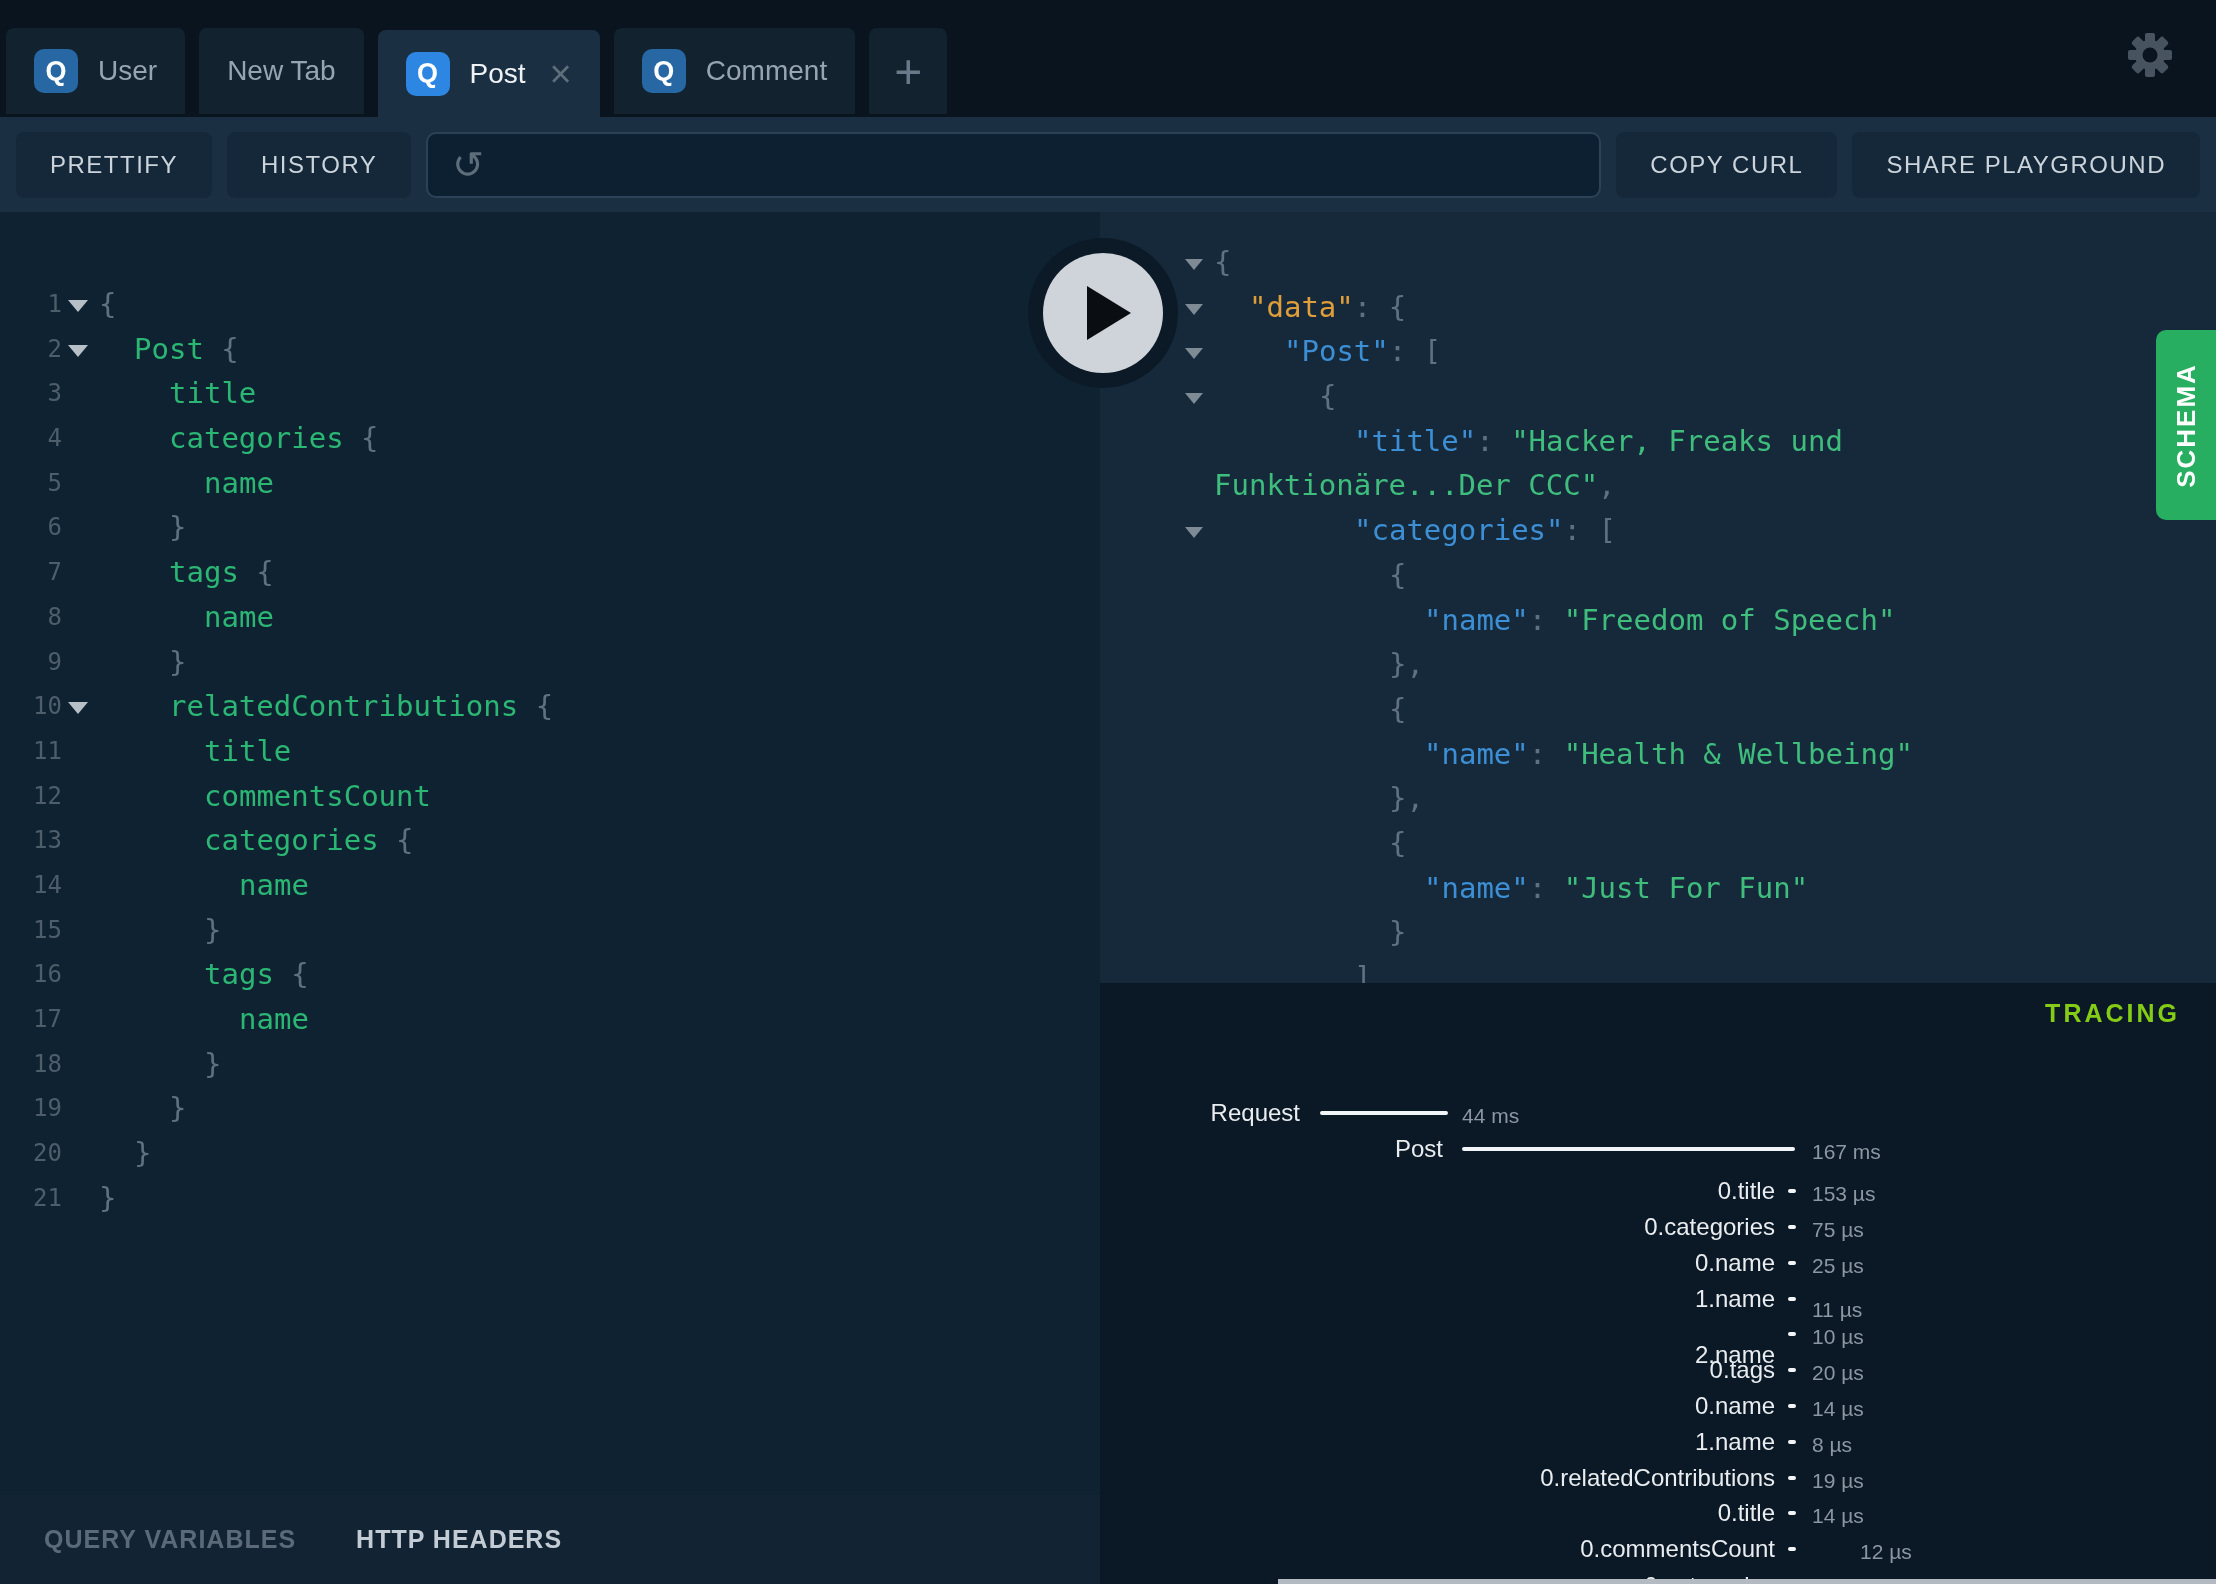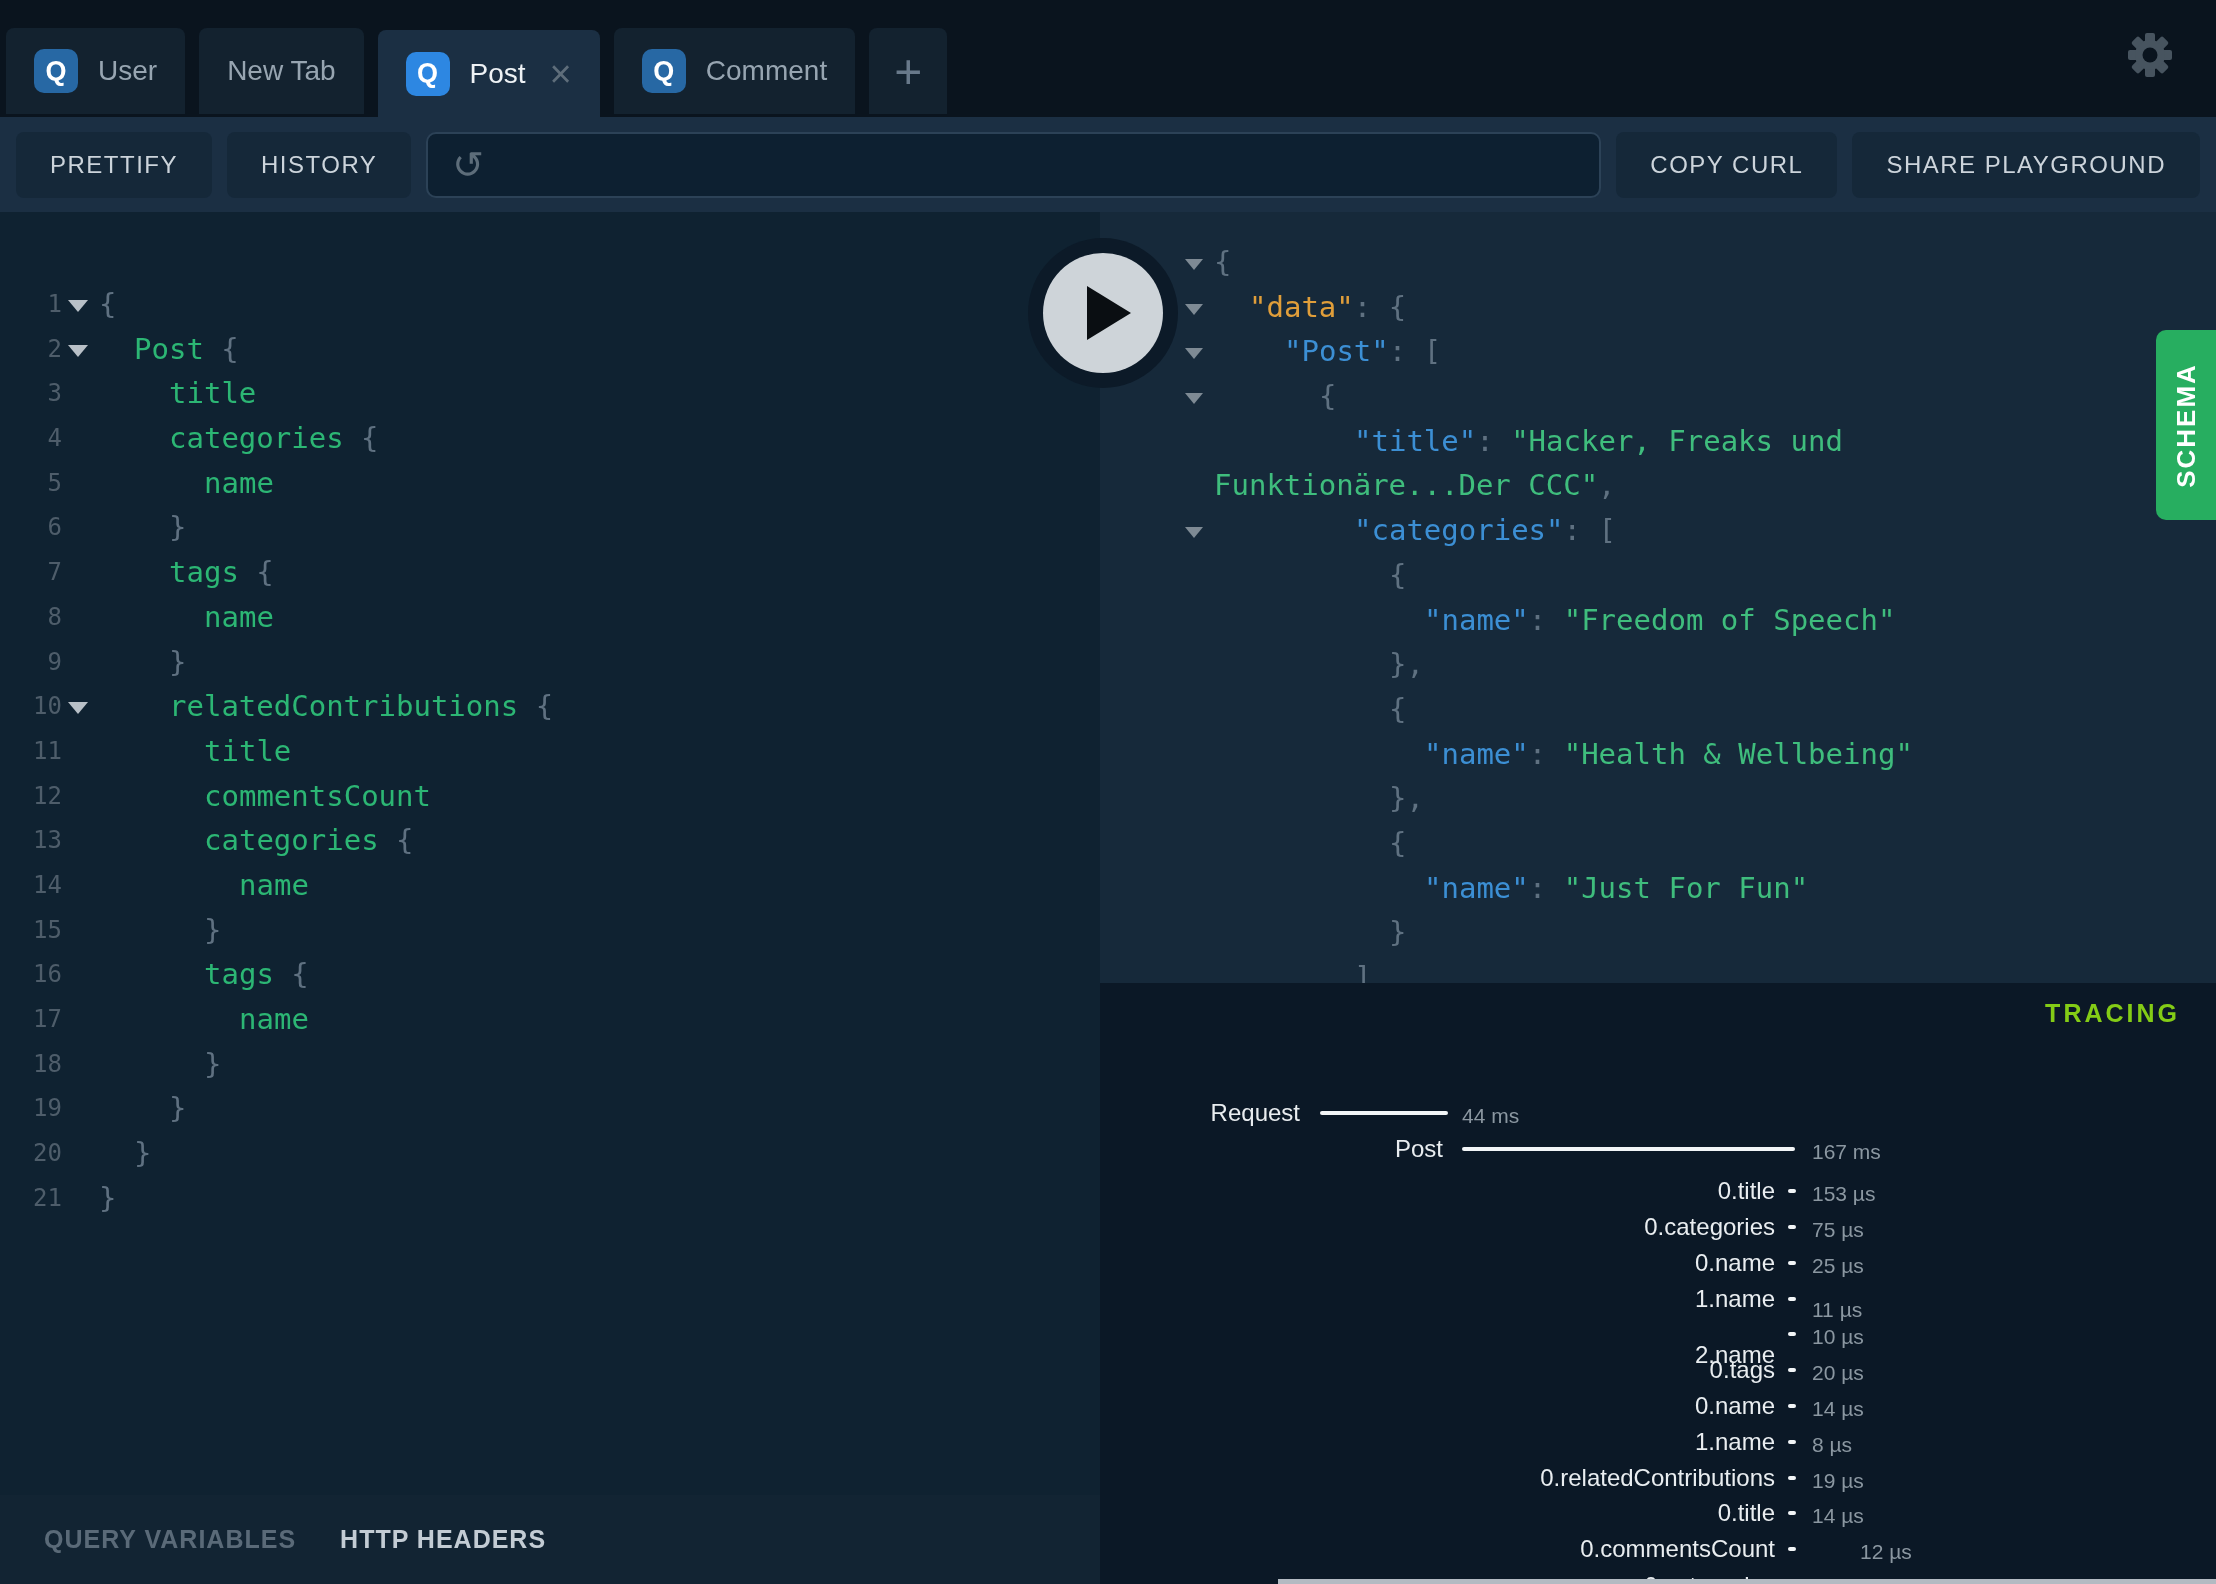--- a/index.html
+++ b/index.html
@@ -58,21 +58,21 @@
     border-left: 9px solid transparent; border-right: 9px solid transparent; border-top: 11px solid #7e8a94;
   }
   .code { display: inline-block; }
   .c-f { color: #2cb674; }
   .c-p { color: #5f7181; }
   .c-k { color: #3c8fd4; }
   .c-d { color: #e09e3a; }
   .c-s { color: #3fbd7d; }
   .footer {
     height: 89px; background: #122433; display: flex; align-items: center;
-    gap: 44px; padding-left: 44px; font-size: 25px; font-weight: bold; letter-spacing: 1px;
+    gap: 60px; padding-left: 44px; font-size: 25px; font-weight: bold; letter-spacing: 1px;
   }
   .fv { color: #5a6a78; cursor: pointer; }
   .fh { color: #c3ccd4; cursor: pointer; }
   .right { width: 1116px; display: flex; flex-direction: column; }
   .response { height: 771px; background: #16293a; position: relative; overflow: hidden; padding-top: 28px; }
   .schema-tab {
     position: absolute; top: 118px; right: 0; width: 60px; height: 190px;
     background: #27ae60; border-radius: 10px 0 0 10px;
     display: flex; align-items: center; justify-content: center; cursor: pointer;
   }

